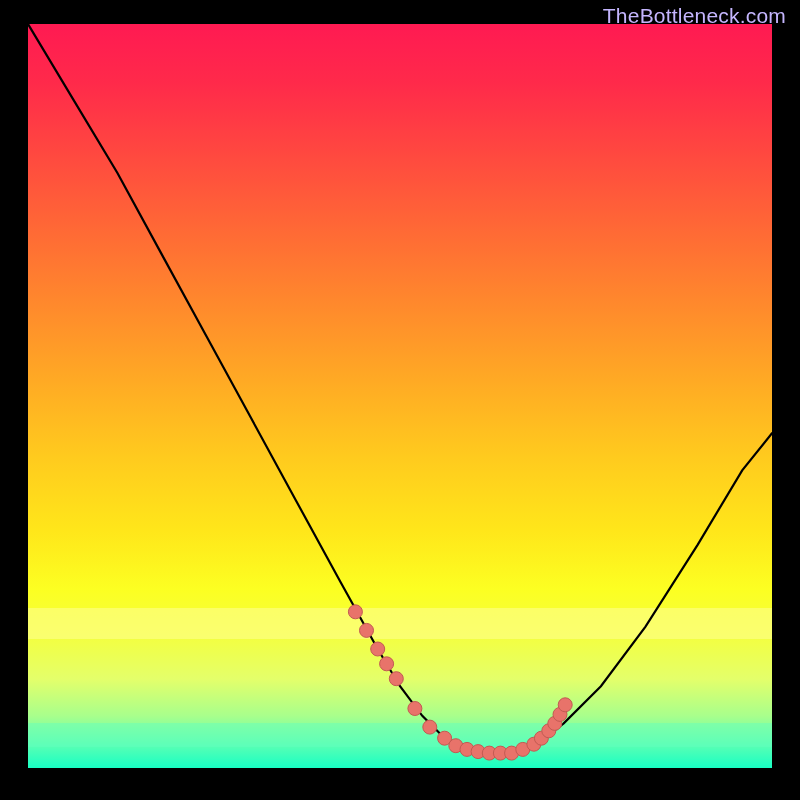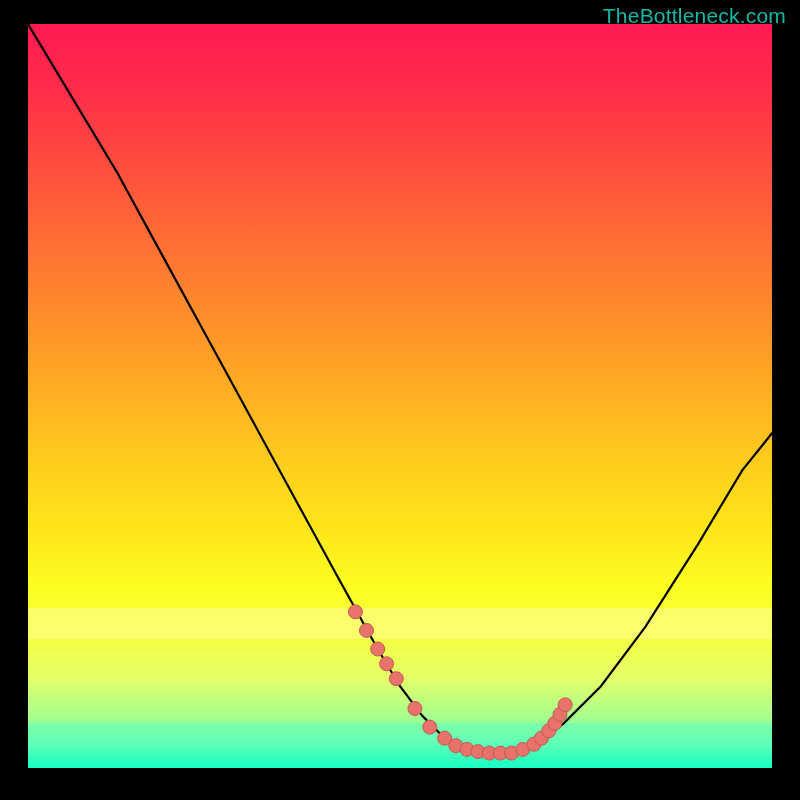--- a/index.html
+++ b/index.html
@@ -45,21 +45,21 @@
     position: absolute;
     left: 0; right: 0;
     top: 94%;
     height: 3.2%;
     background: rgba(100,255,190,0.45);
   }
   .watermark {
     position: absolute;
     top: 4px;
     right: 14px;
-    color: #14b8a6;
+    color: #c4b5fd;
     font-size: 21px;
     font-weight: 500;
     letter-spacing: 0.2px;
     user-select: none;
   }
   svg.overlay {
     position: absolute;
     left: 0;
     top: 0;
     width: 744px;

